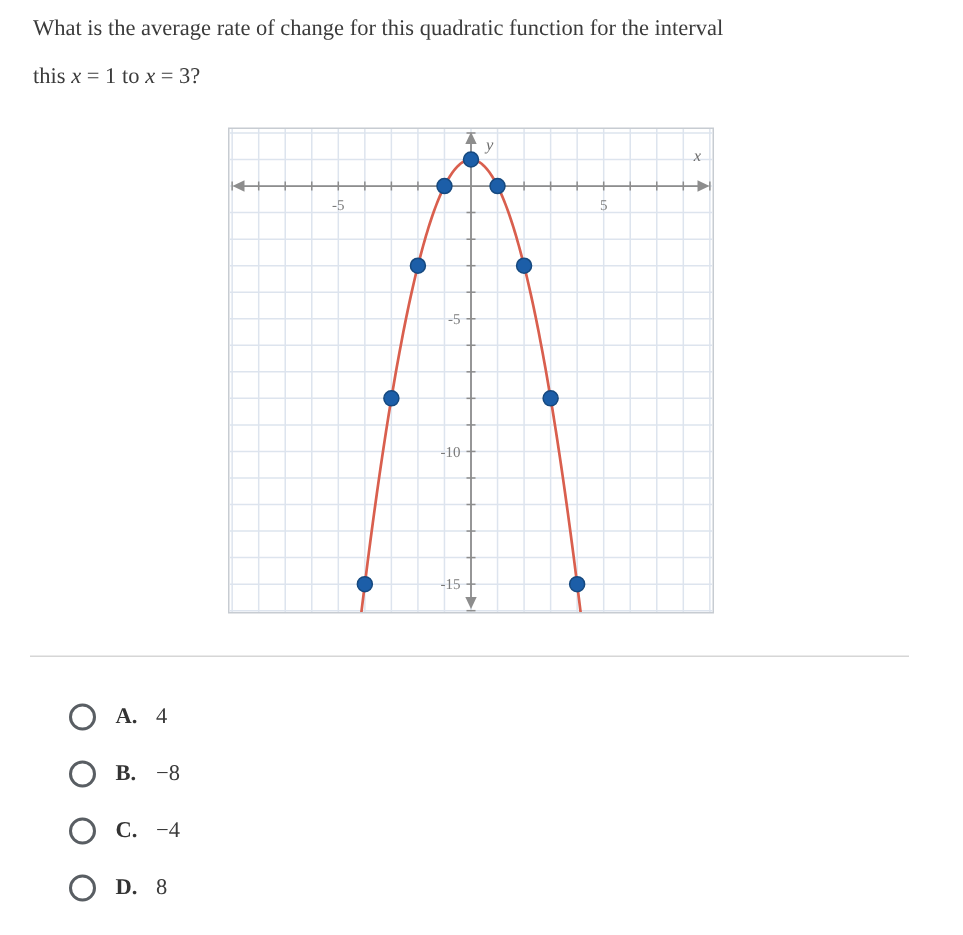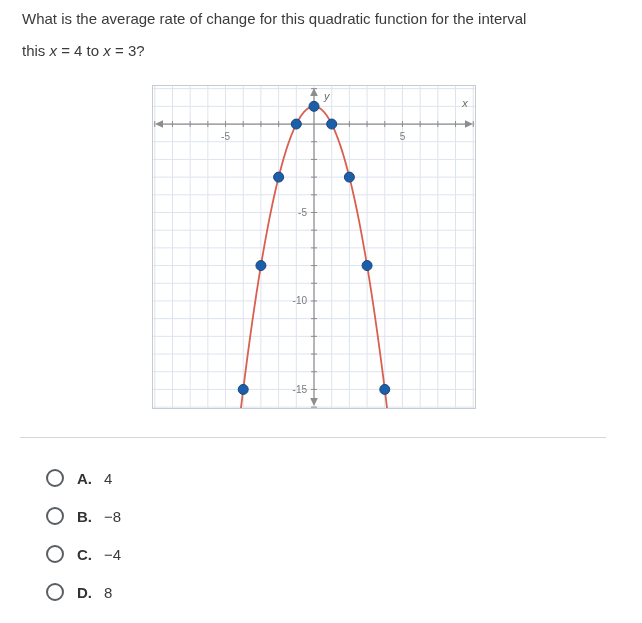--- a/index.html
+++ b/index.html
@@ -1,19 +1,19 @@
 <!DOCTYPE html>
 <html><head>
 <meta charset="utf-8">
 <style>
   * { margin:0; padding:0; box-sizing:border-box; }
   html,body { background:#ffffff; }
   .page {
     position:relative; width:642px; height:623px; background:#ffffff;
-    font-family:Liberation Sans, sans-serif; overflow:hidden;
+    font-family:Liberation Serif, serif; overflow:hidden;
   }
   .question {
     position:absolute; left:22px; top:3px; width:600px;
     font-size:15px; line-height:32px; color:#3b3b3b;
   }
   .question .var { font-style:italic; }
   .graph-panel {
     position:absolute; left:152px; top:85px; width:324px; height:324px;
     border:1px solid #c7ccd2; background:#ffffff;
   }
@@ -29,21 +29,21 @@
     border-radius:50%; margin-right:13px; background:#fff;
   }
   .letter { font-weight:700; font-size:15px; color:#333; width:27px; }
   .value { font-size:15px; color:#3b3b3b; }
 </style>
 </head>
 <body>
 
 <div class="page">
 
-  <div class="question"><span>What is the average rate of change for this quadratic function for the interval</span><br><span>this </span><span class="var">x</span><span> = 4 to </span><span class="var">x</span><span> = 3?</span></div>
+  <div class="question"><span>What is the average rate of change for this quadratic function for the interval</span><br><span>this </span><span class="var">x</span><span> = 1 to </span><span class="var">x</span><span> = 3?</span></div>
 
   <div class="graph-panel">
     <svg xmlns="http://www.w3.org/2000/svg" viewBox="0 0 322 322">
         <g>
           <line x1="1.769230769230763" y1="0" x2="1.769230769230763" y2="322" stroke="#dde4ee" stroke-width="1"></line>
           <line x1="19.461538461538456" y1="0" x2="19.461538461538456" y2="322" stroke="#dde4ee" stroke-width="1"></line>
           <line x1="37.15384615384615" y1="0" x2="37.15384615384615" y2="322" stroke="#dde4ee" stroke-width="1"></line>
           <line x1="54.84615384615385" y1="0" x2="54.84615384615385" y2="322" stroke="#dde4ee" stroke-width="1"></line>
           <line x1="72.53846153846153" y1="0" x2="72.53846153846153" y2="322" stroke="#dde4ee" stroke-width="1"></line>
           <line x1="90.23076923076923" y1="0" x2="90.23076923076923" y2="322" stroke="#dde4ee" stroke-width="1"></line>

